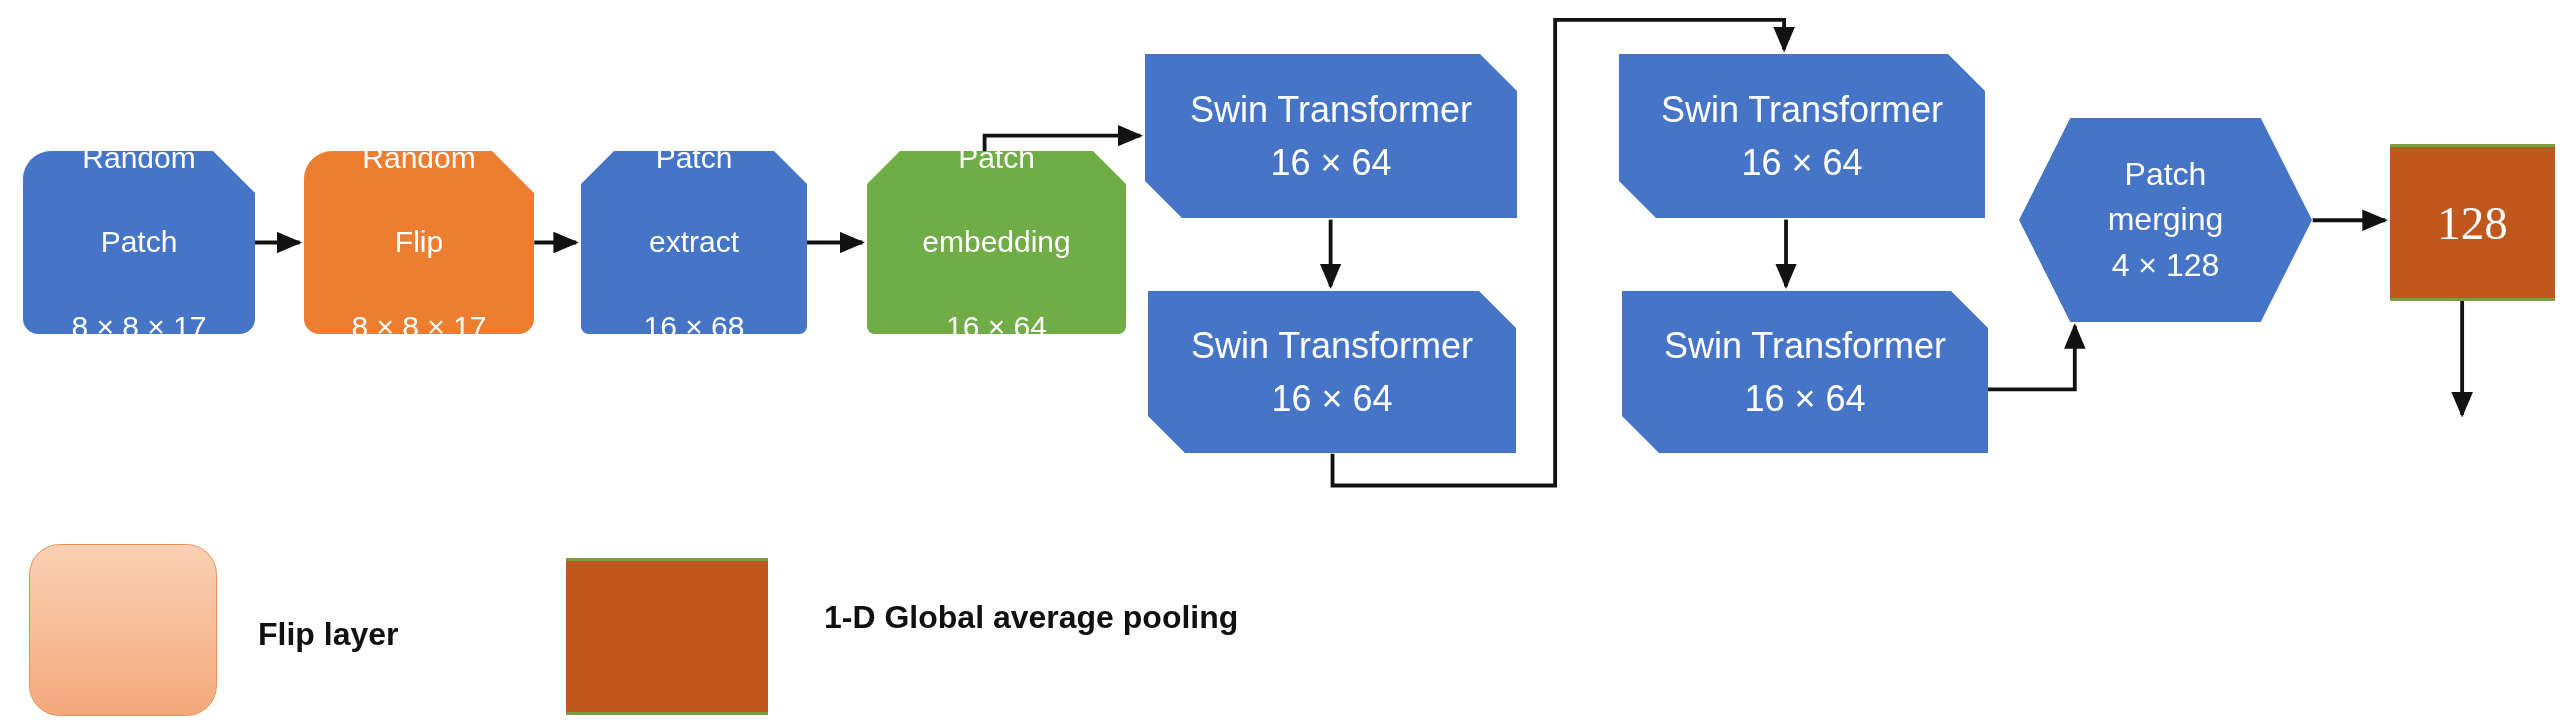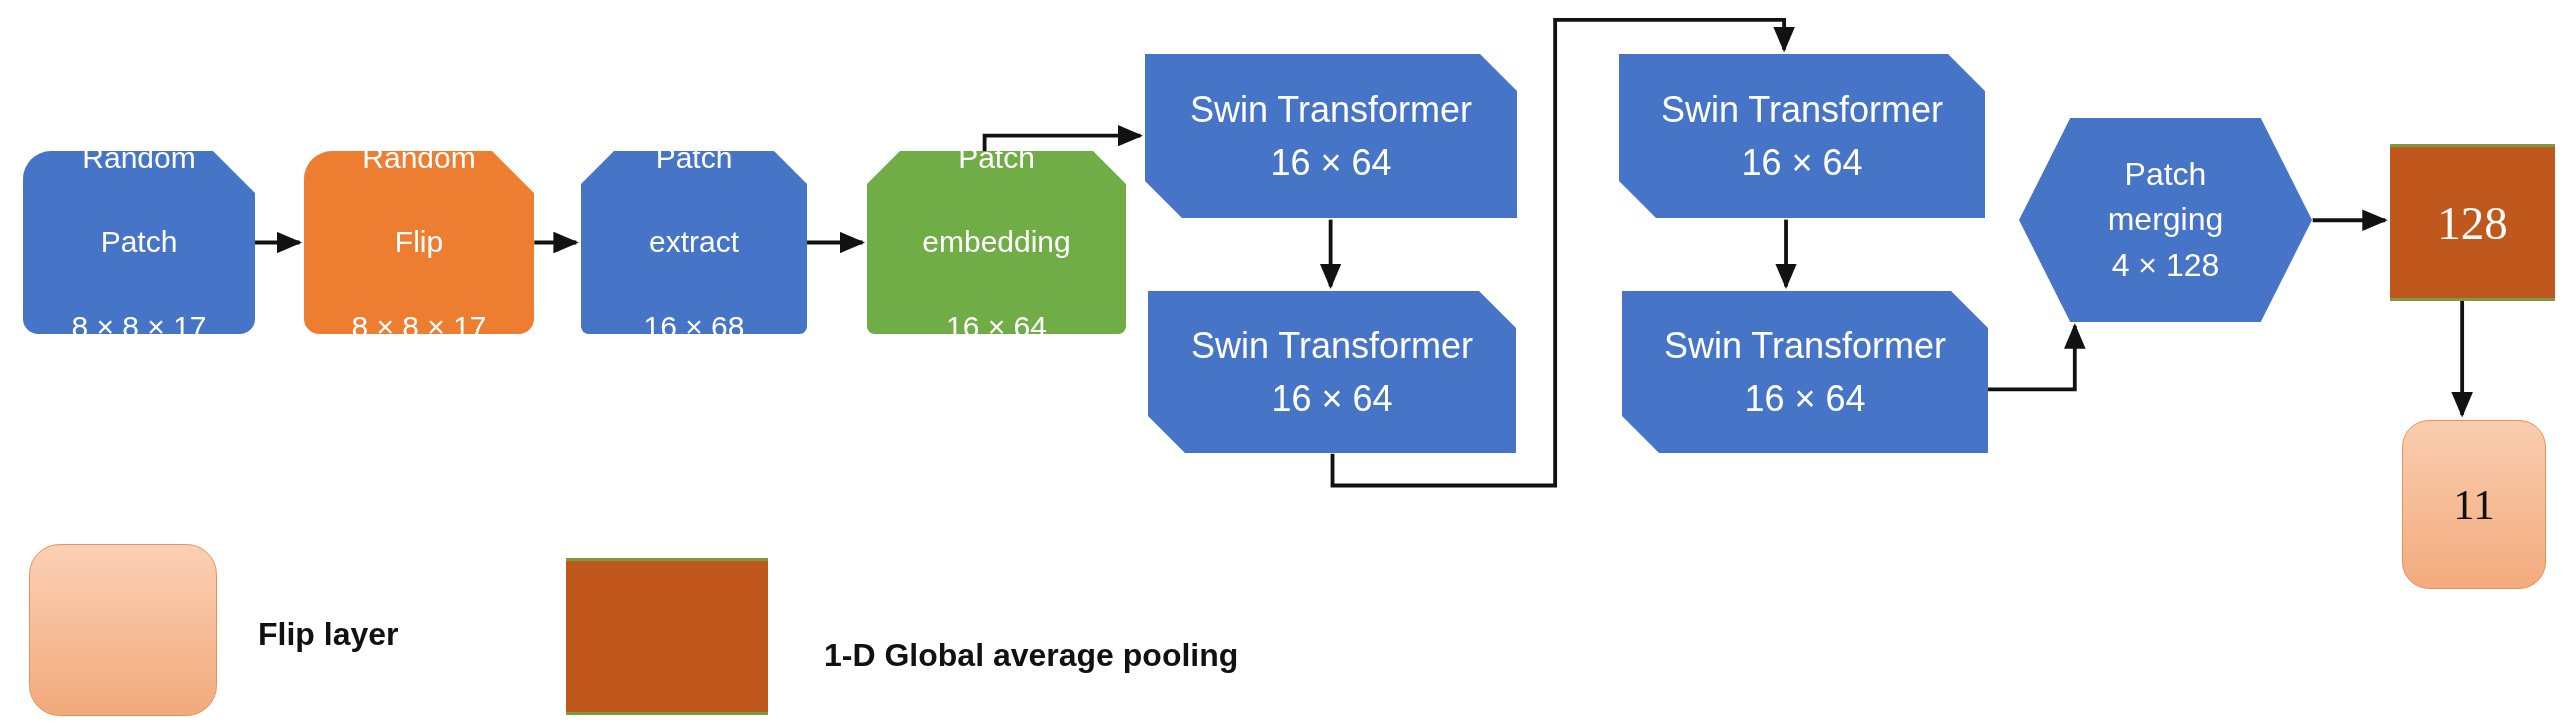--- a/index.html
+++ b/index.html
@@ -141,24 +141,21 @@
   <div class="node fill-blue shape-hex t-hex" style="left:2019px;top:118px;width:293px;height:204px;">
     <span>Patch</span>
     <span>merging</span>
     <span>4 × 128</span>
   </div>
 
   <div class="node node-128" style="left:2390px;top:144px;width:165px;height:151px;">
     <span>128</span>
   </div>
 
-  <div class="node node-11" style="left:2402px;top:420px;width:142px;height:167px;">
-    <span>11</span>
-  </div>
 
   <div class="legend-swatch-dense" style="left:29px;top:544px;width:186px;height:170px;"></div>
   <div class="legend-label" style="left:258px;top:616px;">Flip layer</div>
 
   <div class="legend-swatch-pool" style="left:566px;top:558px;width:202px;height:151px;"></div>
-  <div class="legend-label" style="left:824px;top:637px;">1-D Global average pooling</div>
+  <div class="legend-label" style="left:824px;top:599px;">1-D Global average pooling</div>
 
 </div>
 
 
 </body></html>

